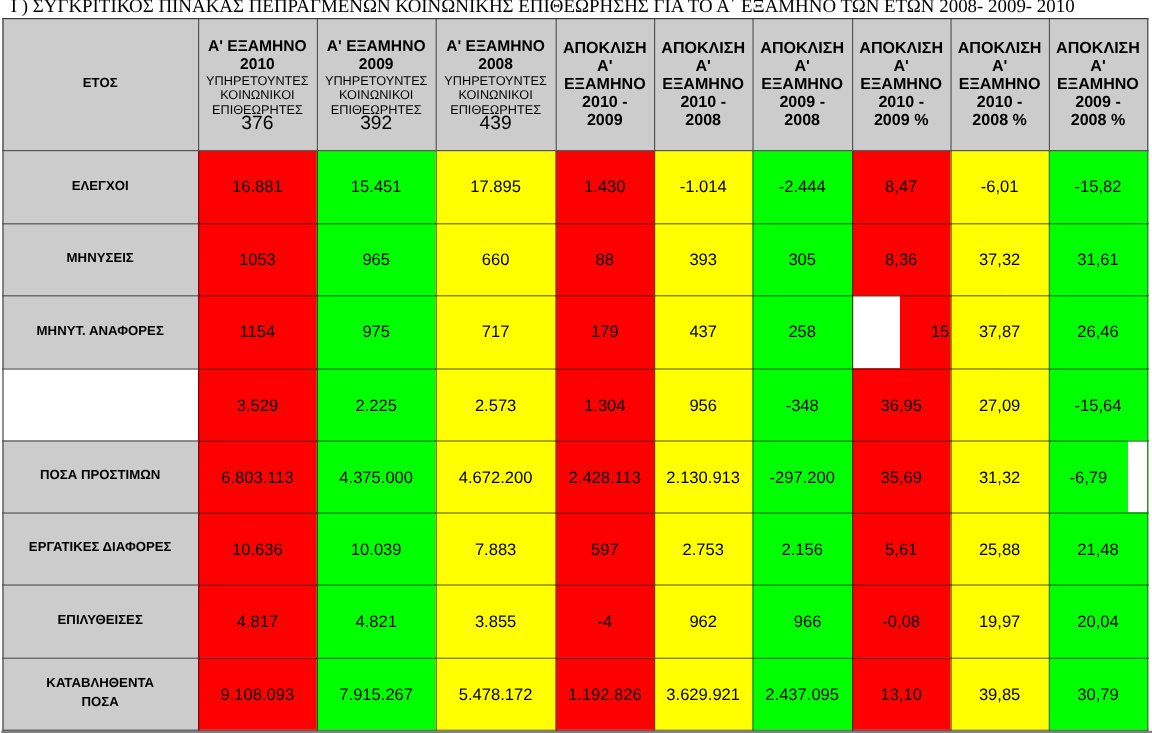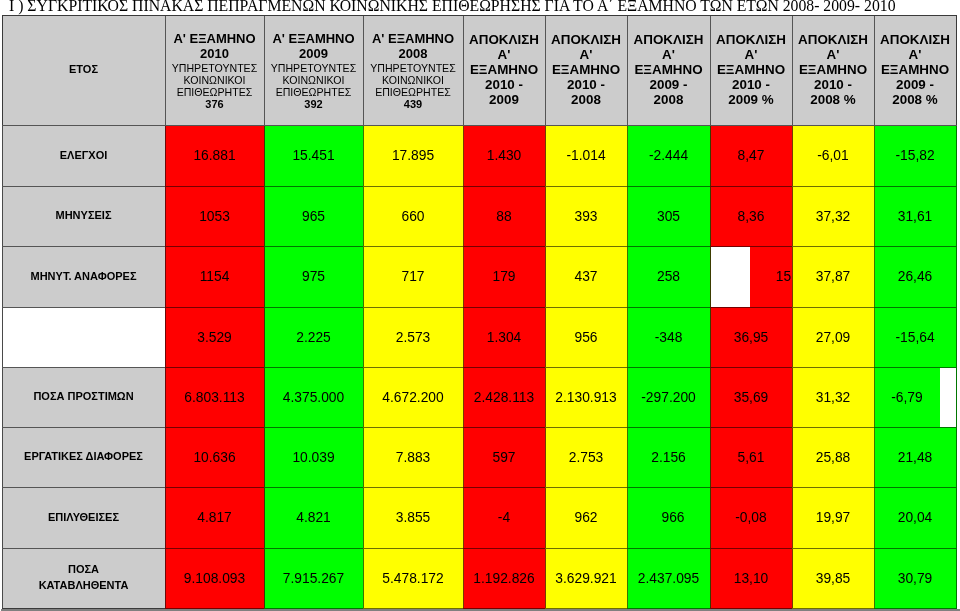--- a/index.html
+++ b/index.html
@@ -13,21 +13,21 @@
   .hbar{position:absolute;height:1px;}
   #bottombar{position:absolute;left:1px;top:609px;width:959px;height:2px;background:#808080;}
   .lbl{font-weight:bold;font-size:11px;line-height:15.7px;}
   .gry{background:#cccccc;}
   .red{background:#ff0000;}
   .grn{background:#00ff00;}
   .ylw{background:#ffff00;}
   .num{font-size:13.8px;color:#000;line-height:1;}
   .hb{font-weight:bold;font-size:13px;line-height:15.4px;}
   .hs{font-weight:normal;font-size:10.6px;line-height:12px;}
-  .hn{font-weight:bold;font-size:11px;line-height:12px;}
+  .hn{font-weight:normal;font-size:16px;line-height:12px;}
   .hd2{font-weight:bold;font-size:13.4px;line-height:15.1px;}
 </style>
 </head>
 <body>
 
 <div id="title">Ι ) ΣΥΓΚΡΙΤΙΚΟΣ ΠΙΝΑΚΑΣ ΠΕΠΡΑΓΜΕΝΩΝ ΚΟΙΝΩΝΙΚΗΣ ΕΠΙΘΕΩΡΗΣΗΣ ΓΙΑ ΤΟ Α΄ ΕΞΑΜΗΝΟ ΤΩΝ ΕΤΩΝ 2008- 2009- 2010</div>
 <div id="tbl">
     <div class="cell gry lbl" style="left:2px;top:15px;width:163px;height:110px">
       <div class="cin">
         <div class="">ΕΤΟΣ</div>
@@ -331,22 +331,22 @@
       <div class="cin"><span>-0,08</span></div>
     </div>
     <div class="cell ylw num" style="left:792px;top:487px;width:82px;height:61px">
       <div class="cin"><span>19,97</span></div>
     </div>
     <div class="cell grn num" style="left:874px;top:487px;width:82px;height:61px">
       <div class="cin"><span>20,04</span></div>
     </div>
     <div class="cell gry lbl" style="left:2px;top:548px;width:163px;height:60px">
       <div class="cin">
+        <div>ΚΑΤΑΒΛΗΘΕΝΤΑ</div>
         <div>ΠΟΣΑ</div>
-        <div>ΚΑΤΑΒΛΗΘΕΝΤΑ</div>
       </div>
     </div>
     <div class="cell red num" style="left:165px;top:548px;width:99px;height:60px">
       <div class="cin"><span>9.108.093</span></div>
     </div>
     <div class="cell grn num" style="left:264px;top:548px;width:99px;height:60px">
       <div class="cin"><span>7.915.267</span></div>
     </div>
     <div class="cell ylw num" style="left:363px;top:548px;width:100px;height:60px">
       <div class="cin"><span>5.478.172</span></div>

